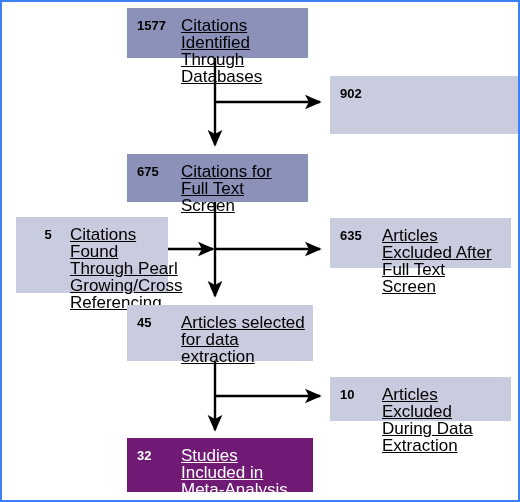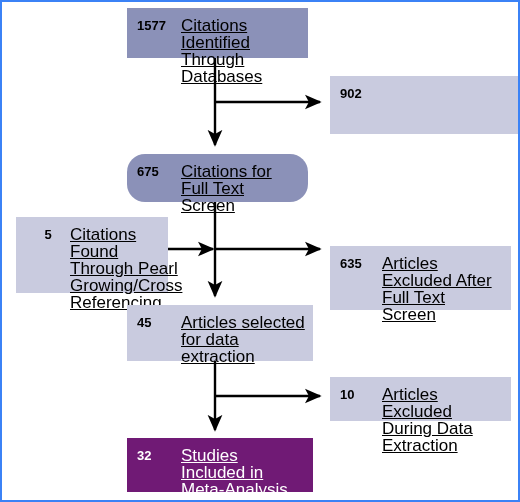--- a/index.html
+++ b/index.html
@@ -41,23 +41,23 @@
   }
   
   .tone-mid  { background: #8b91b8; }
   .tone-light{ background: #c9cbdf; }
   .tone-dark { background: #701a75; }
   .tone-dark .count, .tone-dark .label { color: #ffffff; }
 
   
   #box-citations-identified { left: 125px; top: 6px;   width: 181px; height: 50px; }
   #box-excluded-title       { left: 328px; top: 74px;  width: 218px; height: 58px; }
-  #box-full-text-screen     { left: 125px; top: 152px; width: 181px; height: 48px; border-radius: 18px; }
+  #box-full-text-screen     { left: 125px; top: 152px; width: 181px; height: 48px; }
   #box-pearl-growing        { left: 14px;  top: 215px; width: 152px; height: 76px; }
-  #box-excluded-fulltext    { left: 328px; top: 244px; width: 181px; height: 64px; }
+  #box-excluded-fulltext    { left: 328px; top: 216px; width: 181px; height: 50px; }
   #box-selected-extraction  { left: 125px; top: 303px; width: 186px; height: 56px; }
   #box-excluded-extraction  { left: 328px; top: 375px; width: 181px; height: 44px; }
   #box-studies-included     { left: 125px; top: 436px; width: 186px; height: 54px; }
 
   
   #box-citations-identified .count { width: 44px; }
   #box-excluded-title .count       { width: 42px; }
   #box-full-text-screen .count     { width: 44px; }
   #box-pearl-growing .count        { width: 44px; text-align: center; }
   #box-excluded-fulltext .count    { width: 42px; }

